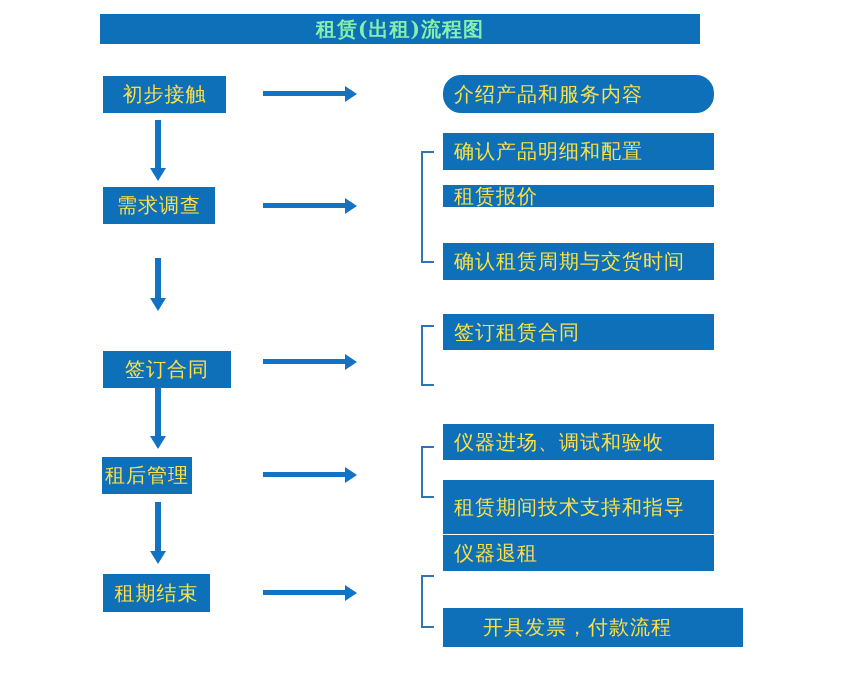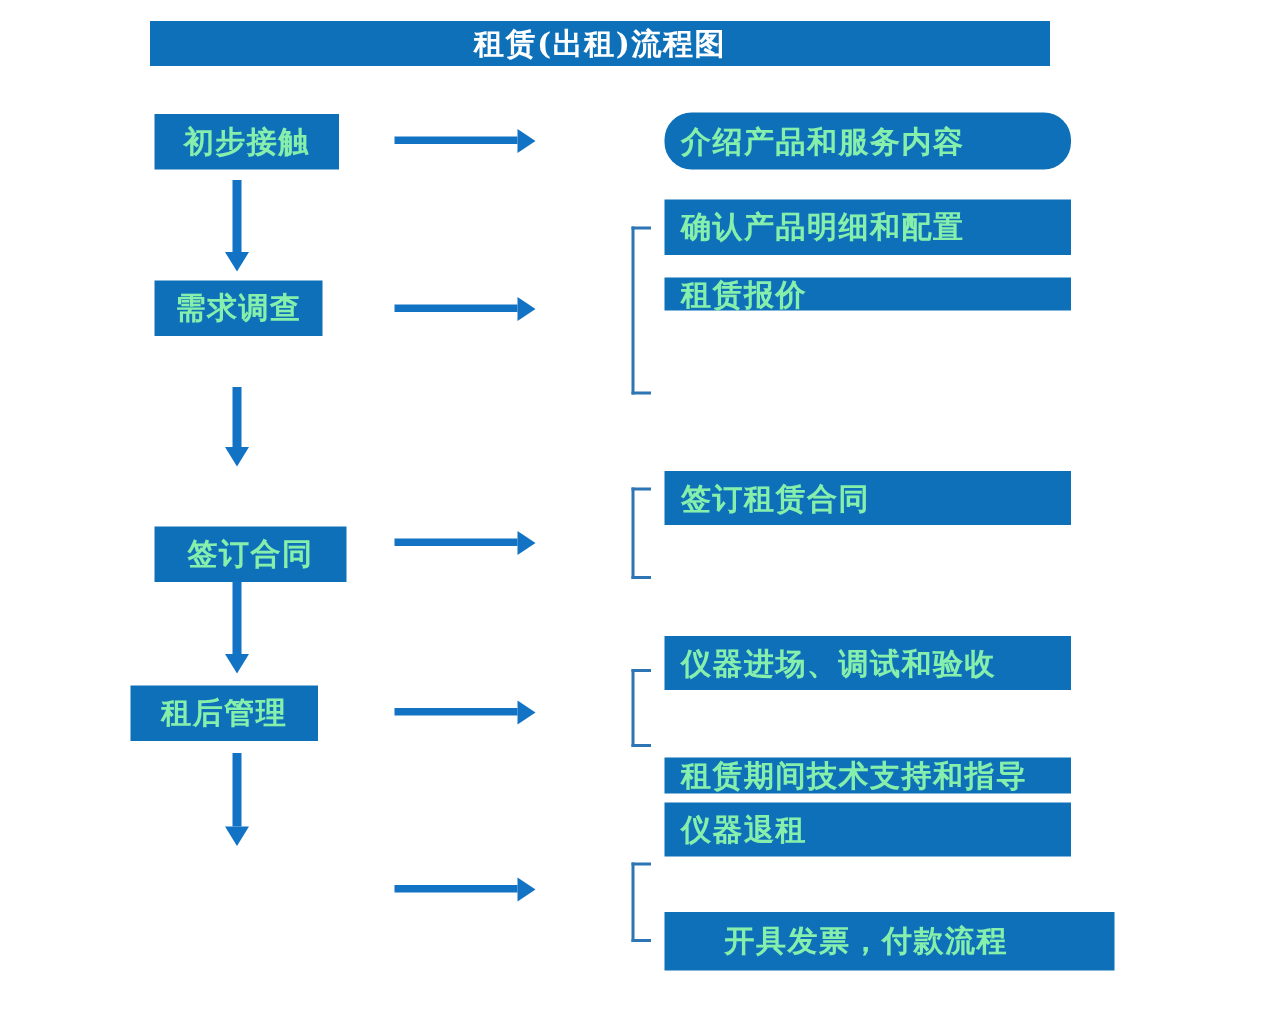--- a/index.html
+++ b/index.html
@@ -11,56 +11,56 @@
   .canvas {
     position: relative;
     width: 844px;
     height: 688px;
     background: #ffffff;
     overflow: hidden;
   }
   .box {
     position: absolute;
     background: #0d70b8;
-    color: #86efac;
-    font-weight: bold;
+    color: #fde047;
+    font-weight: normal;
     display: flex;
     align-items: center;
     white-space: nowrap;
     letter-spacing: 1px;
   }
   .title-bar {
     position: absolute;
     left: 100px; top: 14px;
     width: 600px; height: 30px;
     background: #0d70b8;
-    color: #ffffff;
+    color: #86efac;
     font-weight: bold;
     font-size: 20px;
     display: flex;
     align-items: center;
     justify-content: center;
     letter-spacing: 1px;
   }
   .step { justify-content: center; font-size: 20px; }
   .s1 { left: 103px; top: 76px;  width: 123px; height: 37px; }
   .s2 { left: 103px; top: 187px; width: 112px; height: 37px; }
   .s3 { left: 103px; top: 351px; width: 128px; height: 37px; }
-  .s4 { left: 87px; top: 457px; width: 125px; height: 37px; }
+  .s4 { left: 102px; top: 457px; width: 90px; height: 37px; }
   .s5 { left: 103px; top: 574px; width: 107px; height: 38px; }
 
   .detail { padding-left: 11px; font-size: 20px; }
   .d0 { left: 443px; top: 75px;  width: 260px; height: 38px; border-radius: 18px; }
   .d1 { left: 443px; top: 133px; width: 260px; height: 37px; }
   .d2 { left: 443px; top: 185px; width: 260px; height: 22px; }
   .d3 { left: 443px; top: 243px; width: 260px; height: 37px; }
   .d4 { left: 443px; top: 314px; width: 260px; height: 36px; }
   .d5 { left: 443px; top: 363px; width: 260px; height: 38px; }
   .d6 { left: 443px; top: 424px; width: 260px; height: 36px; }
-  .d7 { left: 443px; top: 505px; width: 260px; height: 24px; }
+  .d7 { left: 443px; top: 480px; width: 260px; height: 54px; }
   .d8 { left: 443px; top: 535px; width: 260px; height: 36px; }
   .d9 { left: 443px; top: 608px; width: 260px; height: 39px; padding-left: 40px; }
 
   
   .h-arrow {
     position: absolute;
     left: 263px;
     width: 82px;
     height: 5px;
     background: #1273c4;
@@ -122,39 +122,41 @@
 <body>
 
 <div class="canvas">
 
   <div class="title-bar">租赁(出租)流程图</div>
 
   <div class="box step s1">初步接触</div>
   <div class="box step s2">需求调查</div>
   <div class="box step s3">签订合同</div>
   <div class="box step s4">租后管理</div>
+  <div class="box step s5">租期结束</div>
 
   <div class="v-arrow va1"></div>
   <div class="v-arrow va2"></div>
   <div class="v-arrow va3"></div>
   <div class="v-arrow va4"></div>
 
   <div class="h-arrow ha1"></div>
   <div class="h-arrow ha2"></div>
   <div class="h-arrow ha3"></div>
   <div class="h-arrow ha4"></div>
   <div class="h-arrow ha5"></div>
 
   <div class="bracket b2"></div>
   <div class="bracket b3"></div>
   <div class="bracket b4"></div>
   <div class="bracket b5"></div>
 
   <div class="box detail d0">介绍产品和服务内容</div>
   <div class="box detail d1">确认产品明细和配置</div>
   <div class="box detail d2">租赁报价</div>
+  <div class="box detail d3">确认租赁周期与交货时间</div>
   <div class="box detail d4">签订租赁合同</div>
   <div class="box detail d6">仪器进场、调试和验收</div>
   <div class="box detail d7">租赁期间技术支持和指导</div>
   <div class="box detail d8">仪器退租</div>
   <div class="box detail d9">开具发票，付款流程</div>
 
 </div>
 
 </body></html>

